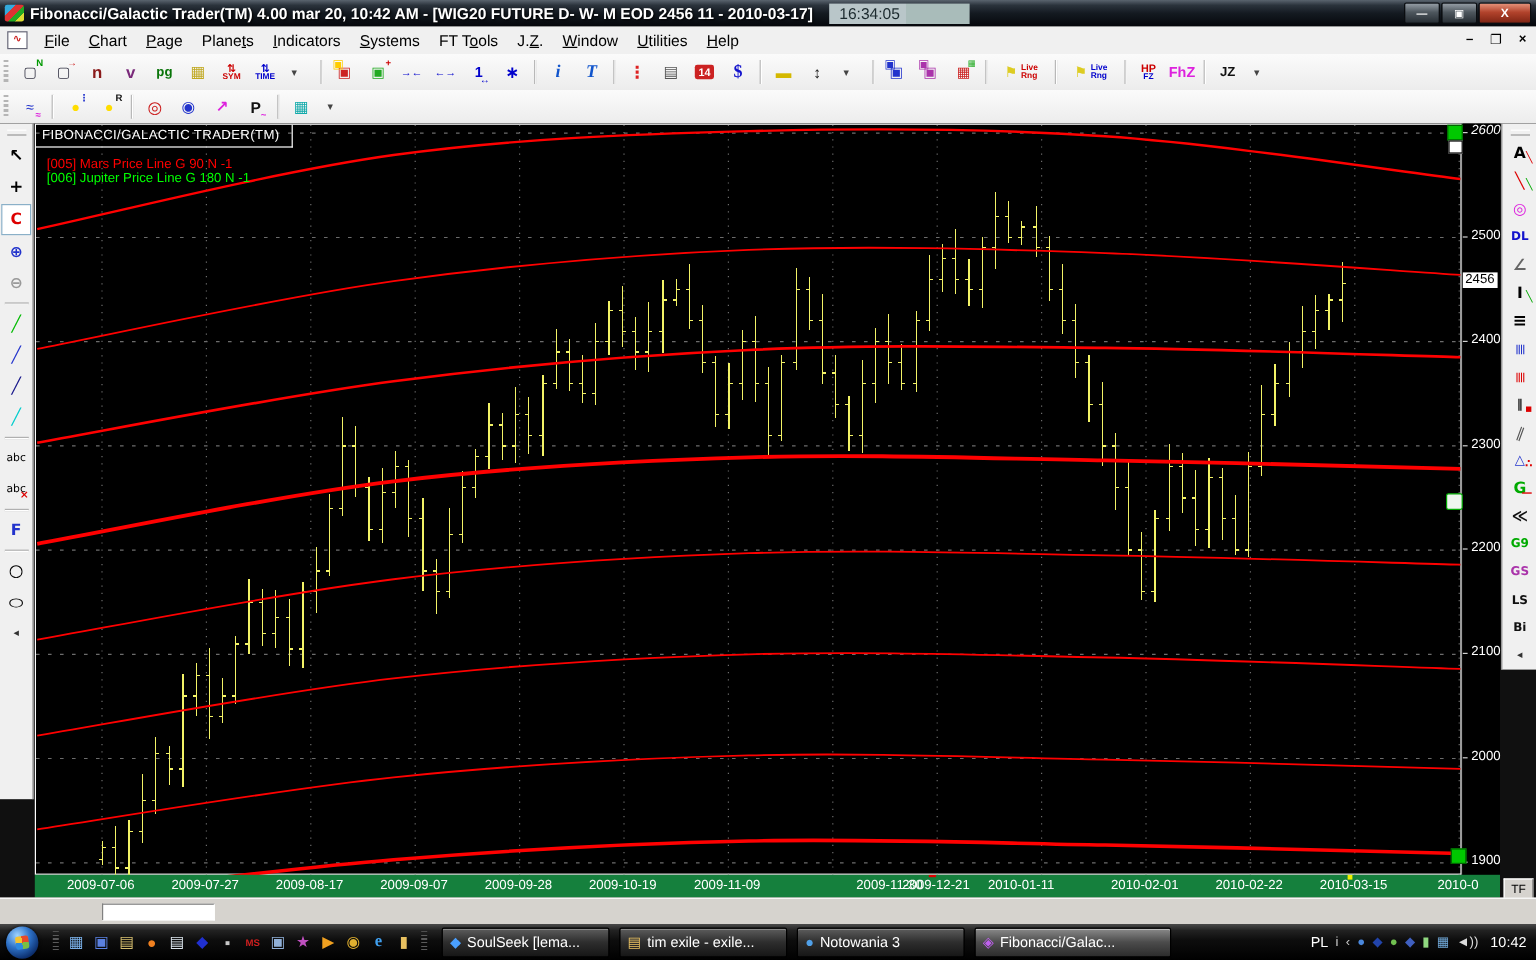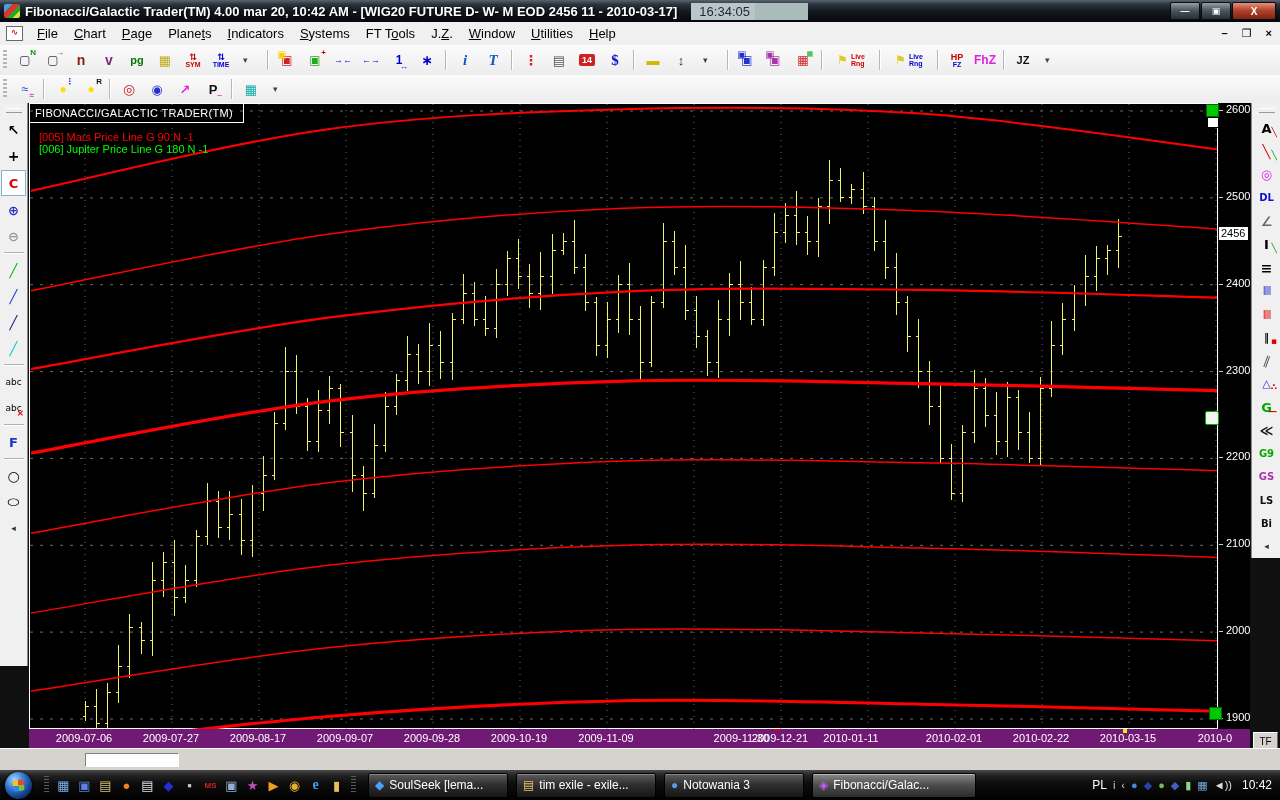--- a/index.html
+++ b/index.html
@@ -67,21 +67,21 @@
   .chartplot{position:absolute;left:29px;top:0;width:1189px;height:626px;background:#000;
     border:1px solid #fff;box-sizing:border-box;}
   .chart-title{position:absolute;left:0;top:0;color:#fff;font-size:11px;padding:3px 10px 3px 5px;
     border-right:1px solid #fff;border-bottom:1px solid #fff;letter-spacing:0.3px;}
   .legend{position:absolute;left:9px;font-size:11px;white-space:nowrap;}
   .legend.red{top:27px;color:#ff0000;} .legend.green{top:39px;color:#00ff00;}
   .yaxis{position:absolute;left:1219px;top:0;width:31px;height:645px;background:#000;color:#fff;font-size:11px;}
   .ytick{position:absolute;left:7px;}
   .ydash{position:absolute;left:0;width:4px;height:1px;background:#cfcfcf;}
   .pricebox{position:absolute;left:0px;background:#fff;color:#000;padding:0 3px 1px 2px;font-size:11px;}
-  .xaxis{position:absolute;left:29px;top:626px;width:1221px;height:19px;background:#701a75;color:#fff;font-size:11px;overflow:hidden;}
+  .xaxis{position:absolute;left:29px;top:626px;width:1221px;height:19px;background:#15803d;color:#fff;font-size:11px;overflow:hidden;}
   .xlab{position:absolute;top:3px;width:86px;text-align:center;white-space:nowrap;}
   .tfbtn{position:absolute;left:1253px;top:629px;width:23px;height:16px;background:#d6d3ce;
     border:1px solid;border-color:#fff #6a6a6a #6a6a6a #fff;font-size:10px;color:#000;
     display:flex;align-items:center;justify-content:center;}
   .mark{position:absolute;}
   
   .statusstrip{position:absolute;left:0;top:748px;width:1280px;height:22px;background:#d6d3ce;border-top:1px solid #fff;}
   .sunken{position:absolute;left:85px;top:4px;width:92px;height:12px;background:#fff;
     border:1px solid;border-color:#808080 #fff #fff #808080;}
   
@@ -668,21 +668,21 @@
             <path d="M1,587.2C50.5,580.0 199.2,554.1 298,543.8C396.8,533.5 495.2,528.0 594,525.5C692.8,523.1 792.2,527.1 891,529.0C989.8,530.9 1137.7,535.5 1187,536.8" fill="none" stroke="#ff0000" stroke-width="1.5"></path>
             <path d="M1,645.4C50.5,639.9 199.2,620.5 298,612.4C396.8,604.3 495.2,598.8 594,596.8C692.8,594.7 792.2,598.5 891,600.2C989.8,602.0 1137.7,606.0 1187,607.2" fill="none" stroke="#ff0000" stroke-width="3"></path>
           </svg></div>
       <div class="chart-title">FIBONACCI/GALACTIC TRADER(TM)</div>
       <div class="legend red">[005] Mars Price Line G 90 N -1</div>
       <div class="legend green">[006] Jupiter Price Line G 180 N -1</div>
     </div>
 
     <div class="yaxis" id="yaxis">
         <div class="ydash" style="top: 7px;"></div>
-        <div class="ytick" style="top: 0px;">2600</div>
+        <div class="ytick" style="top: 0px; font-style: italic;">2600</div>
         <div class="ydash" style="top: 94px;"></div>
         <div class="ytick" style="top: 87px;">2500</div>
         <div class="ydash" style="top: 181px;"></div>
         <div class="ytick" style="top: 174px;">2400</div>
         <div class="ydash" style="top: 268px;"></div>
         <div class="ytick" style="top: 261px;">2300</div>
         <div class="ydash" style="top: 354px;"></div>
         <div class="ytick" style="top: 347px;">2200</div>
         <div class="ydash" style="top: 441px;"></div>
         <div class="ytick" style="top: 434px;">2100</div>

